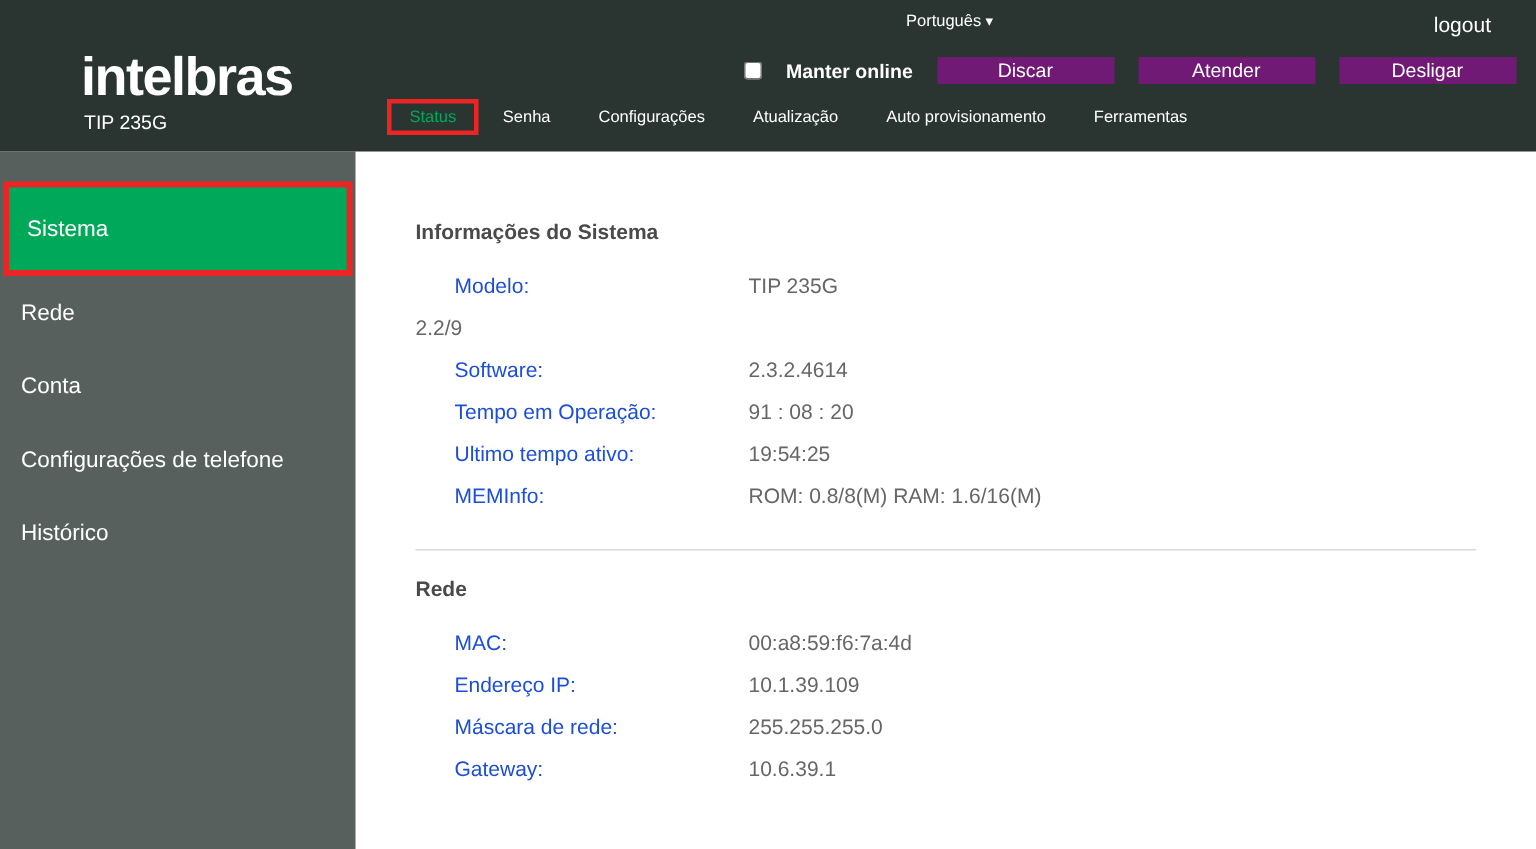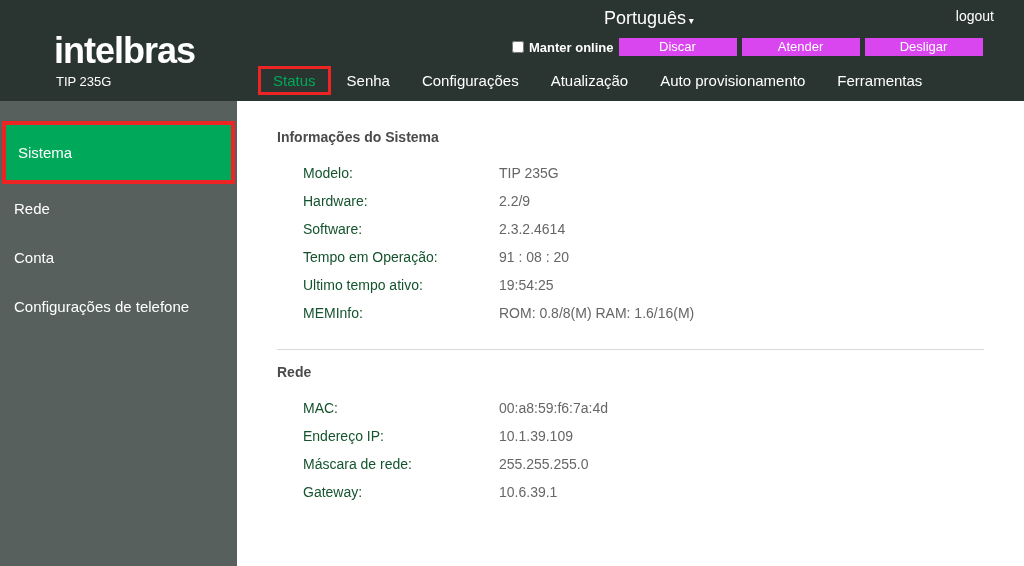--- a/index.html
+++ b/index.html
@@ -37,60 +37,60 @@
     position: absolute;
     right: 30px;
     top: 8px;
     font-size: 14px;
     color: #fff;
   }
   .lang {
     position: absolute;
     left: 604px;
     top: 8px;
-    font-size: 18px;
+    font-size: 11px;
     color: #fff;
   }
   .lang::after { content: " ▾"; font-size: 10px; }
   .keep-online-row {
     position: absolute;
-    left: 468px;
+    left: 452px;
     top: 38px;
     display: flex;
     align-items: center;
-    gap: 5px;
+    gap: 16px;
     font-size: 13px;
     padding-left: 44px;
   }
   .keep-online-row input[type="checkbox"]{
     width:12px;height:12px;
   }
   .keep-online-label { color:#fff; font-weight:600; }
   .green-btn {
-    background: #d946ef;
+    background: #701a75;
     color: #fff;
     border: none;
     font-size: 13px;
     width: 118px;
     height: 18px;
     line-height: 18px;
     text-align: center;
     cursor: pointer;
   }
   .tabs {
     position: absolute;
     left: 258px;
     top: 66px;
     display: flex;
     align-items: center;
     gap: 0;
   }
   .tab {
     color: #fff;
-    font-size: 15px;
+    font-size: 11px;
     padding: 5px 16px;
     cursor: pointer;
     white-space: nowrap;
   }
   .tab.active {
     color: #00a859;
     border: 3px solid #ed2424;
     padding: 3px 12px;
   }
   .main {
@@ -121,30 +121,31 @@
     flex: 1;
     padding: 28px 0 0 40px;
     color: #4b4b4b;
     font-size: 14px;
   }
   .section-title {
     font-weight: 700;
     color: #4a4a4a;
     margin-bottom: 14px;
     font-size: 14px;
+    margin-top: 17px;
   }
   .section { margin-bottom: 22px; }
   .row {
     display: flex;
     padding: 6px 0;
   }
   .row .label {
     width: 222px;
     padding-left: 26px;
-    color: #14532d;
+    color: #1d4ed8;
   }
   .row .value {
     color: #666;
   }
   hr.sep {
     border: none;
     border-top: 1px solid #d9d9d9;
     margin: 4px 40px 14px 0;
   }
 </style>
@@ -179,32 +180,32 @@
 </div>
 
 <div class="main">
   <div class="sidebar">
     <div class="side-wrap highlight">
       <div class="side-item active">Sistema</div>
     </div>
     <div class="side-item">Rede</div>
     <div class="side-item">Conta</div>
     <div class="side-item">Configurações de telefone</div>
+    <div class="side-item">Histórico</div>
   </div>
 
   <div class="content">
 
     <div class="section">
       <div class="section-title">Informações do Sistema</div>
       <div class="row">
         <div class="label">Modelo:</div>
         <div class="value">TIP 235G</div>
       </div>
       <div class="row">
-        <div class="label">Hardware:</div>
         <div class="value">2.2/9</div>
       </div>
       <div class="row">
         <div class="label">Software:</div>
         <div class="value">2.3.2.4614</div>
       </div>
       <div class="row">
         <div class="label">Tempo em Operação:</div>
         <div class="value">91 : 08 : 20</div>
       </div>

